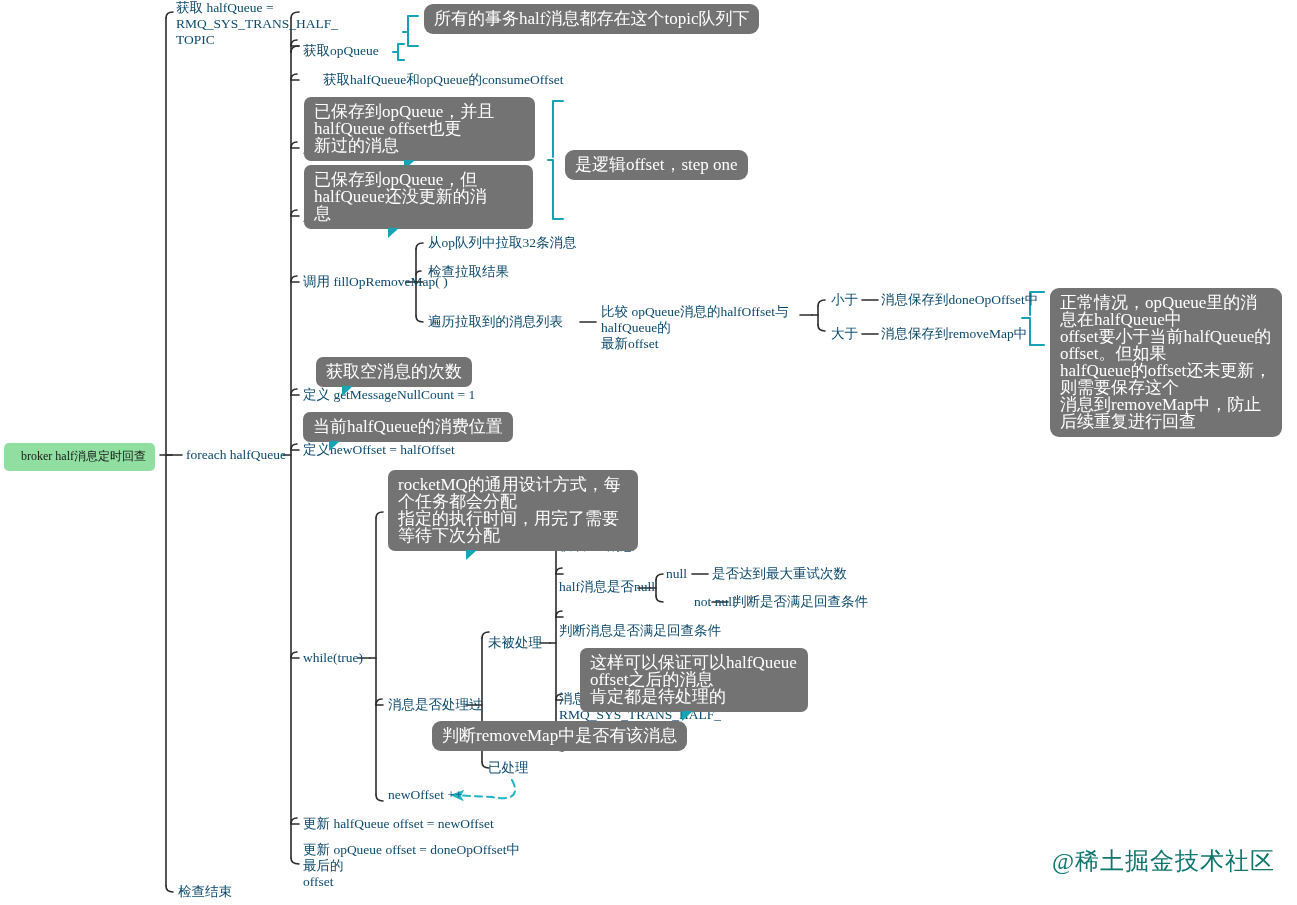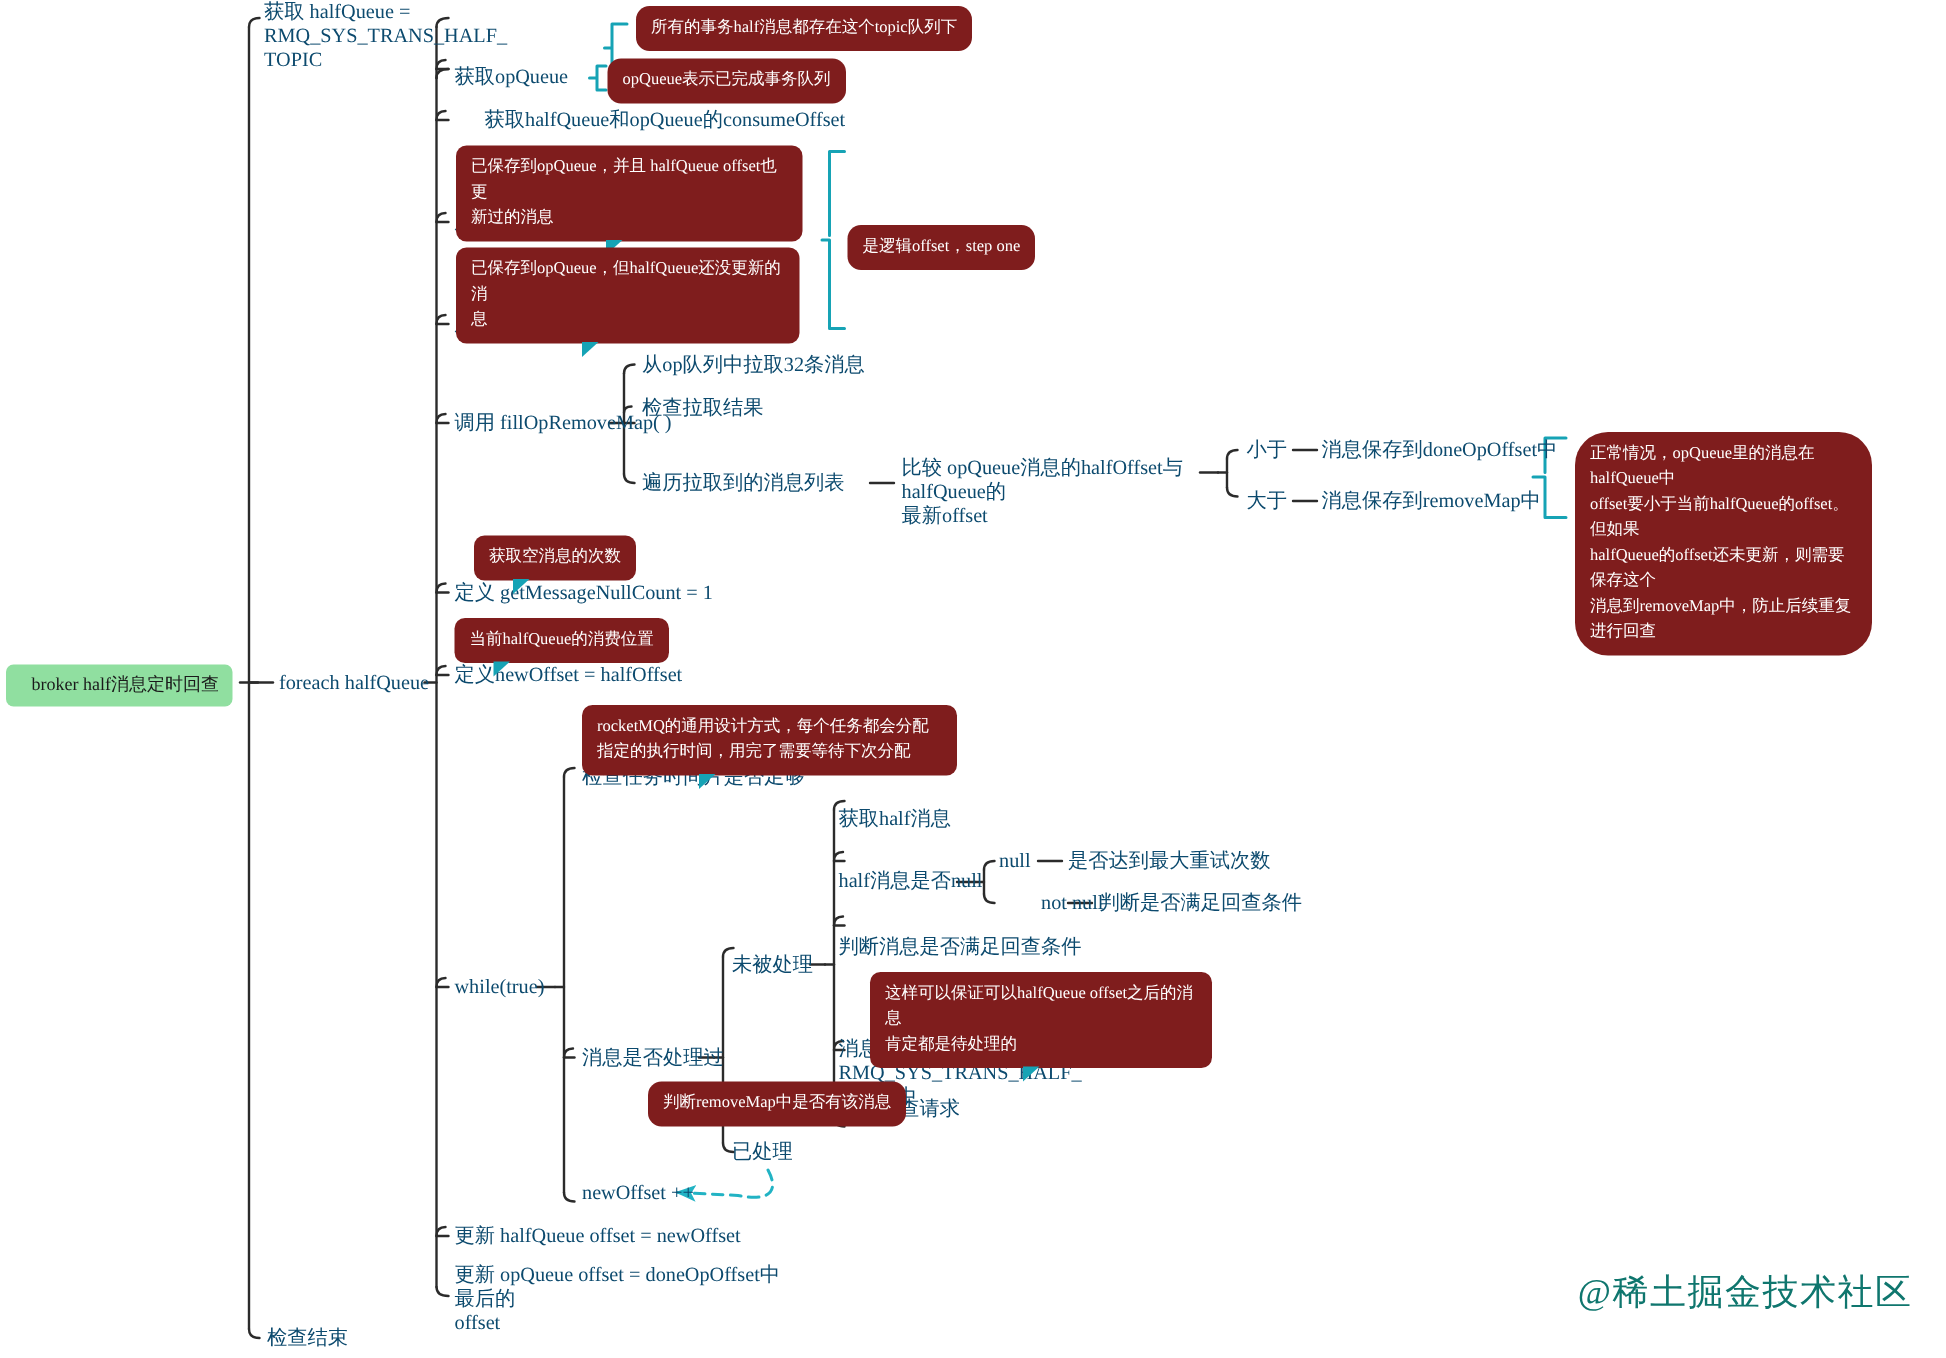--- a/index.html
+++ b/index.html
@@ -28,25 +28,25 @@
     border-radius:5px;
     padding:5px 9px 6px 17px;
     font-size:12px;
     line-height:17px;
     color:#1a1a1a;
     white-space:nowrap;
   }
 
   .callout {
     position:absolute;
-    background:#7f1d1d;
+    background:#737373;
     color:#ffffff;
     border-radius:7px;
     padding:6px 10px 7px 10px;
-    font-size:11px;
+    font-size:17px;
     line-height:17px;
     white-space:pre-wrap;
   }
   .callout.tail::after {
     content:"";
     position:absolute;
     bottom:-9px;
     left:var(--tx, 28px);
     width:0; height:0;
     border-left:11px solid #16a3b5;
@@ -221,27 +221,26 @@
   <div class="node cn" style="left:559px; top:691px; width:230px;">消息重新append到RMQ_SYS_TRANS_HALF_
 TOPIC中</div>
   <div class="node cn" style="left:559px; top:731px;">发送回查请求</div>
 
   <div class="node cn" style="left:666px; top:566px;">null</div>
   <div class="node cn" style="left:712px; top:566px;">是否达到最大重试次数</div>
   <div class="node cn" style="left:666px; top:594px;margin-left:28px;">not null</div>
   <div class="node cn" style="left:733px; top:594px;">判断是否满足回查条件</div>
 
   <div class="callout plain cn" style="left:424px; top:4px;">所有的事务half消息都存在这个topic队列下</div>
-  <div class="callout plain cn" style="left:405px; top:39px;">opQueue表示已完成事务队列</div>
   <div class="callout tail cn" style="left:304px; top:97px; width:231px; --tx:100px;">已保存到opQueue，并且 halfQueue offset也更
 新过的消息</div>
   <div class="callout tail cn" style="left:304px; top:165px; width:229px; --tx:84px;">已保存到opQueue，但halfQueue还没更新的消
 息</div>
   <div class="callout plain cn" style="left:565px; top:150px;">是逻辑offset，step one</div>
-  <div class="callout plain cn" style="left:1050px; top:288px; width:198px;border-radius:22px;">正常情况，opQueue里的消息在halfQueue中
+  <div class="callout plain cn" style="left:1050px; top:288px; width:232px;">正常情况，opQueue里的消息在halfQueue中
 offset要小于当前halfQueue的offset。但如果
 halfQueue的offset还未更新，则需要保存这个
 消息到removeMap中，防止后续重复进行回查</div>
   <div class="callout tail cn" style="left:316px; top:357px; --tx:26px;">获取空消息的次数</div>
   <div class="callout tail cn" style="left:303px; top:412px; --tx:26px;">当前halfQueue的消费位置</div>
   <div class="callout tail cn" style="left:388px; top:470px; width:250px; --tx:78px;">rocketMQ的通用设计方式，每个任务都会分配
 指定的执行时间，用完了需要等待下次分配</div>
   <div class="callout tail cn" style="left:559px; top:648px; width:228px;margin-left:21px; --tx:102px;">这样可以保证可以halfQueue offset之后的消息
 肯定都是待处理的</div>
   <div class="callout plain cn" style="left:432px; top:721px;">判断removeMap中是否有该消息</div>

